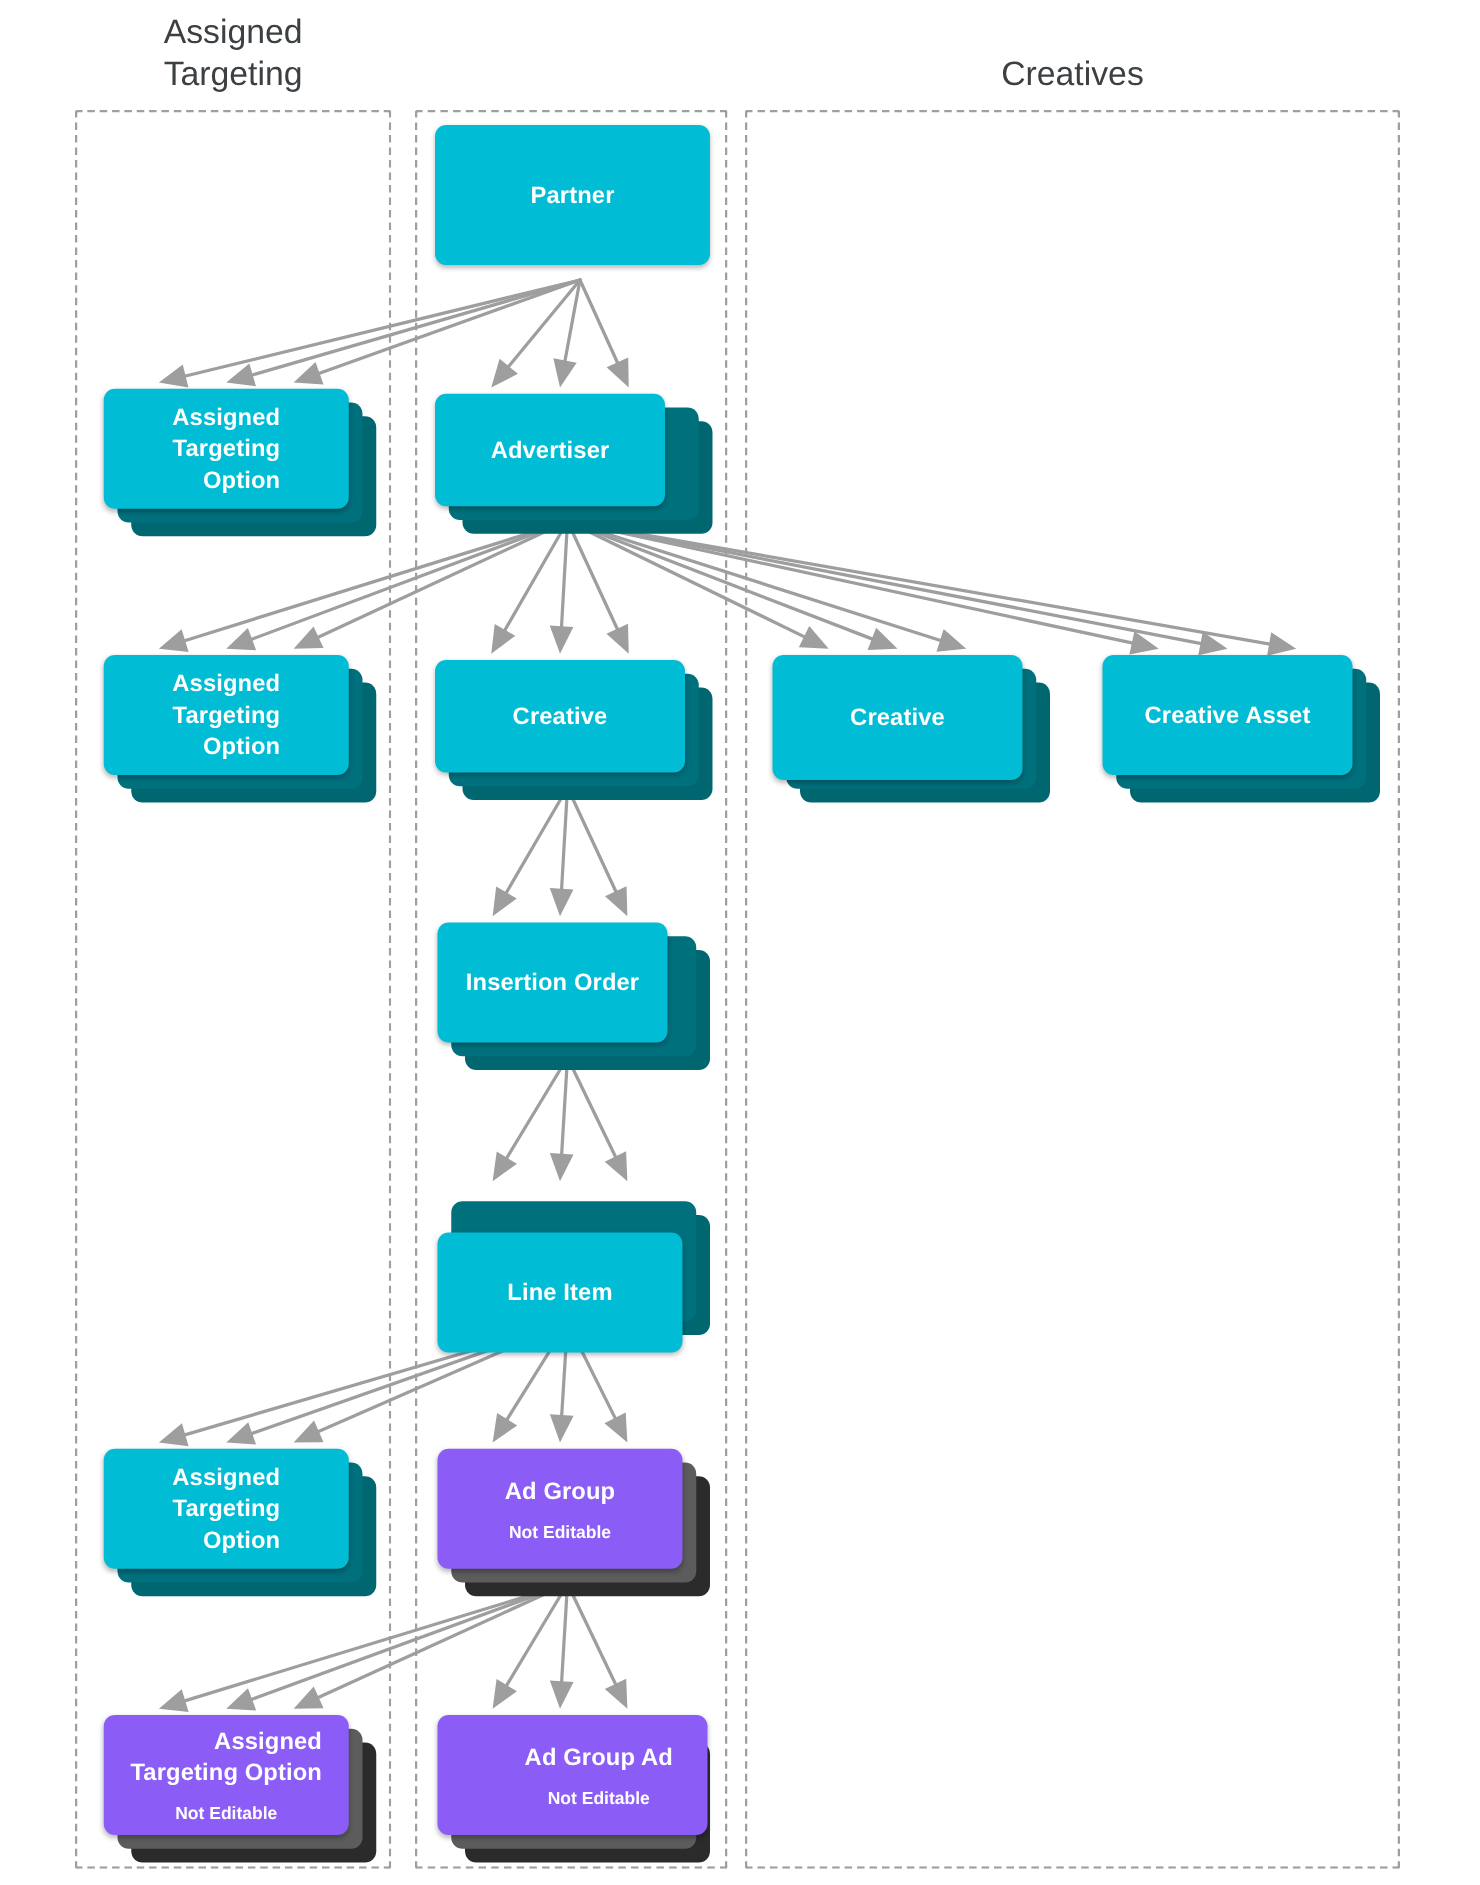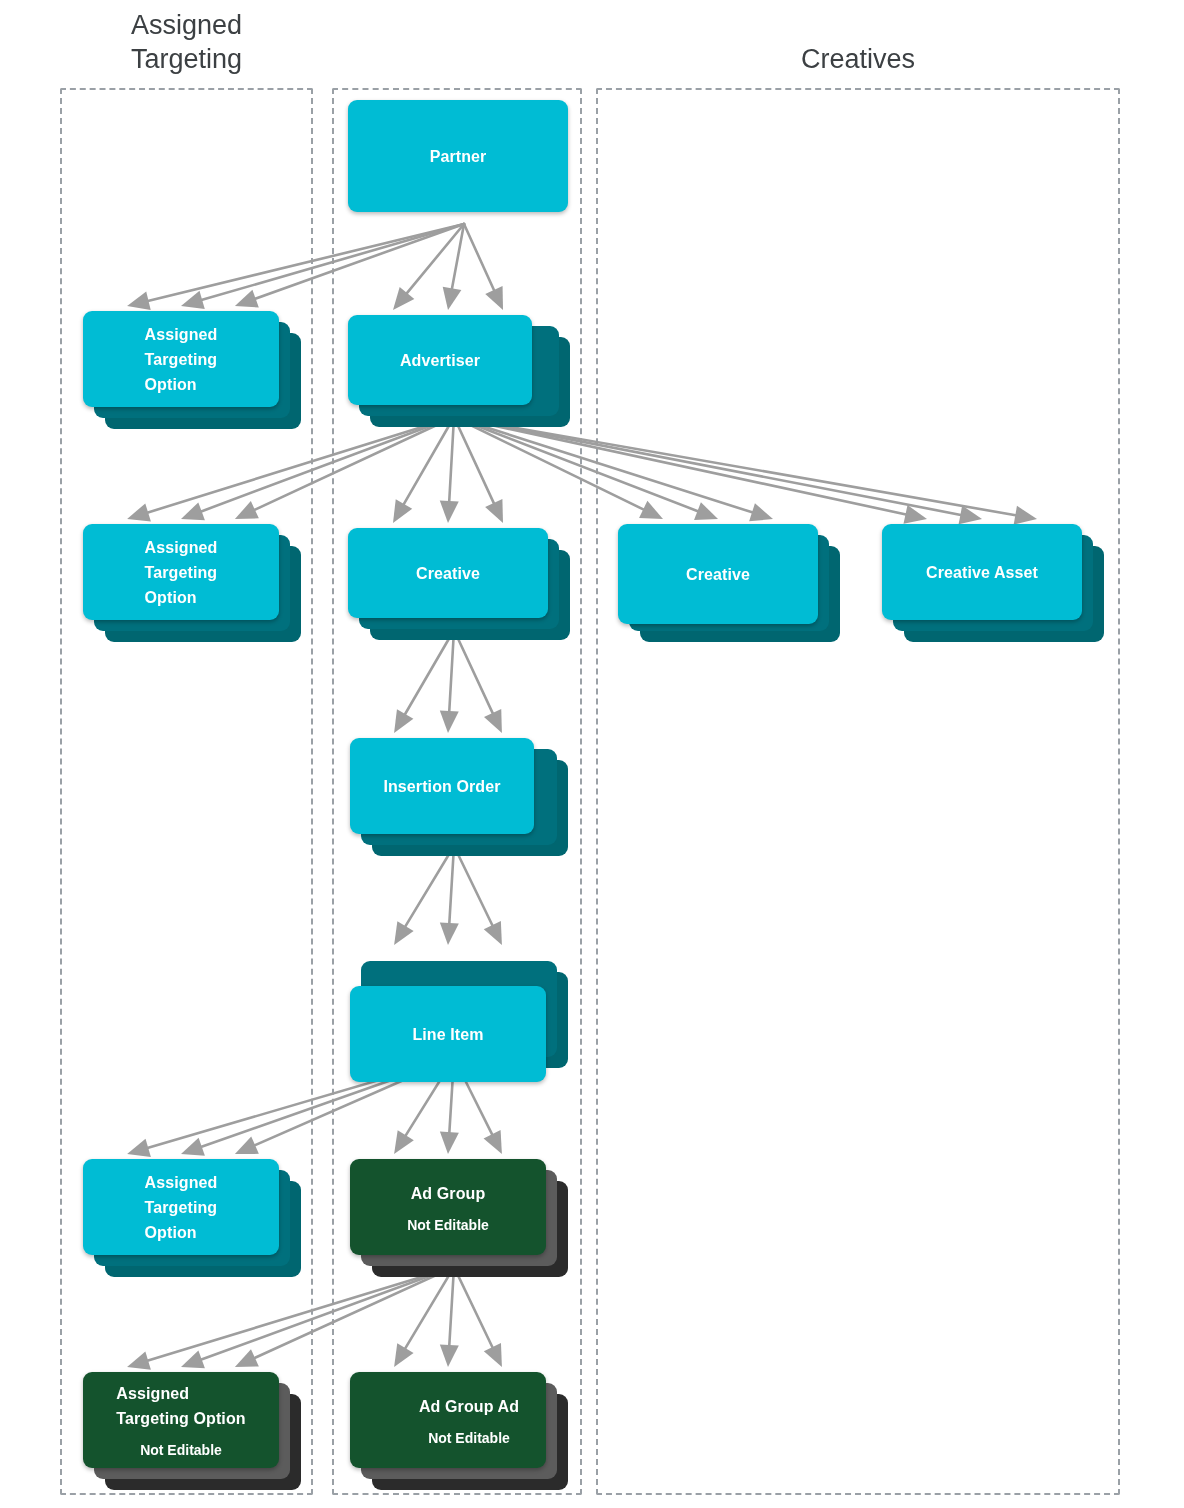--- a/index.html
+++ b/index.html
@@ -20,31 +20,31 @@
   #arrows{position:absolute;left:0;top:0;width:1184px;height:1508px;
     pointer-events:none;}
 
   
   .node{position:absolute;}
   .node .layer{position:absolute;border-radius:9px;}
   .node .front{position:absolute;left:0;top:0;border-radius:9px;
     display:flex;flex-direction:column;align-items:center;justify-content:center;
     box-sizing:border-box;
     box-shadow:0 2px 4px rgba(0,0,0,.28);}
-  .node .title{color:#ffffff;font-weight:700;text-align:left;
-    font-size:16px;line-height:25px;letter-spacing:.1px;}
+  .node .title{color:#ffffff;font-weight:700;text-align:right;
+    font-size:19px;line-height:25px;letter-spacing:.1px;}
   .node .sub{color:#ffffff;font-weight:700;text-align:center;
     font-size:14px;line-height:18px;margin-top:10px;}
 
   
   .cyan .front{background:#00bcd4;}
   .cyan .l1{background:#00707d;}
   .cyan .l2{background:#006670;}
   
-  .gray .front{background:#14532d;}
+  .gray .front{background:#8b5cf6;}
   .gray .l1{background:#5c5c5c;}
   .gray .l2{background:#2b2b2b;}
 </style>
 </head>
 <body>
 
 <div id="stage">
 
   <div class="col-header" id="hdr-assigned-targeting" style="left: 60px; top: 8px; width: 253px;">
       <div>Assigned</div>
@@ -317,21 +317,21 @@
           <div class="title">
             <div>Assigned</div>
             <div>Targeting Option</div>
           </div>
           <div class="sub">Not Editable</div>
         </div>
       </div>
       <div class="node gray" style="left: 350px; top: 1372px; width: 196px; height: 96px;">
         <div class="layer l2" style="left: 22px; top: 22px; width: 196px; height: 96px;"></div>
         <div class="layer l1" style="left: 11px; top: 11px; width: 196px; height: 96px;"></div>
-        <div class="front" style="width: 196px; height: 96px; padding-left: 42px;">
+        <div class="front" style="width: 216px; height: 96px; padding-left: 42px;">
           <div class="title">
             <div>Ad Group Ad</div>
           </div>
           <div class="sub">Not Editable</div>
         </div>
       </div>
     </div>
 
 </div>
 

